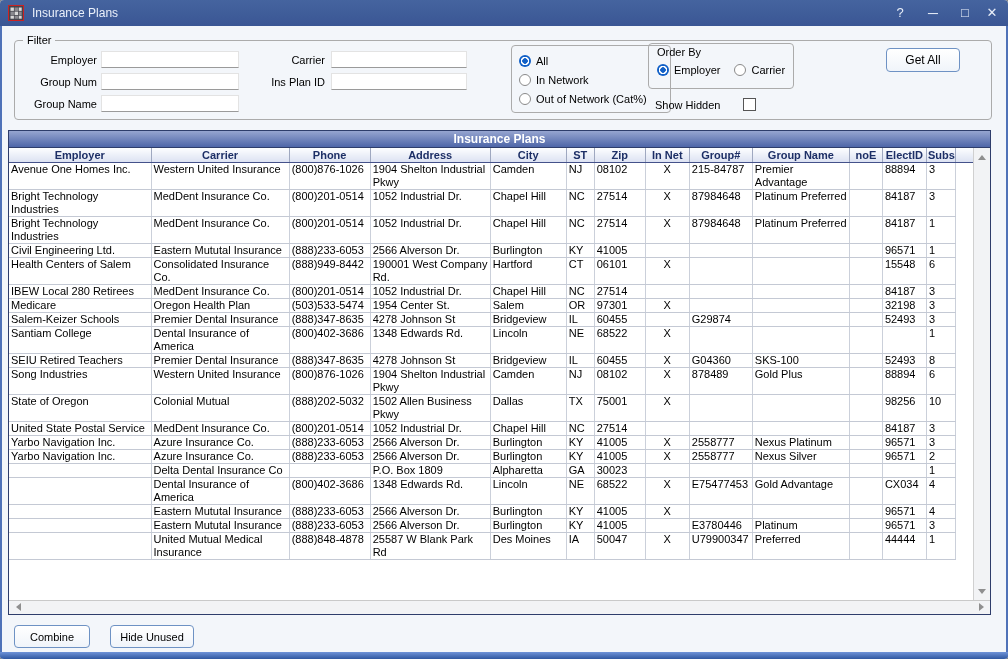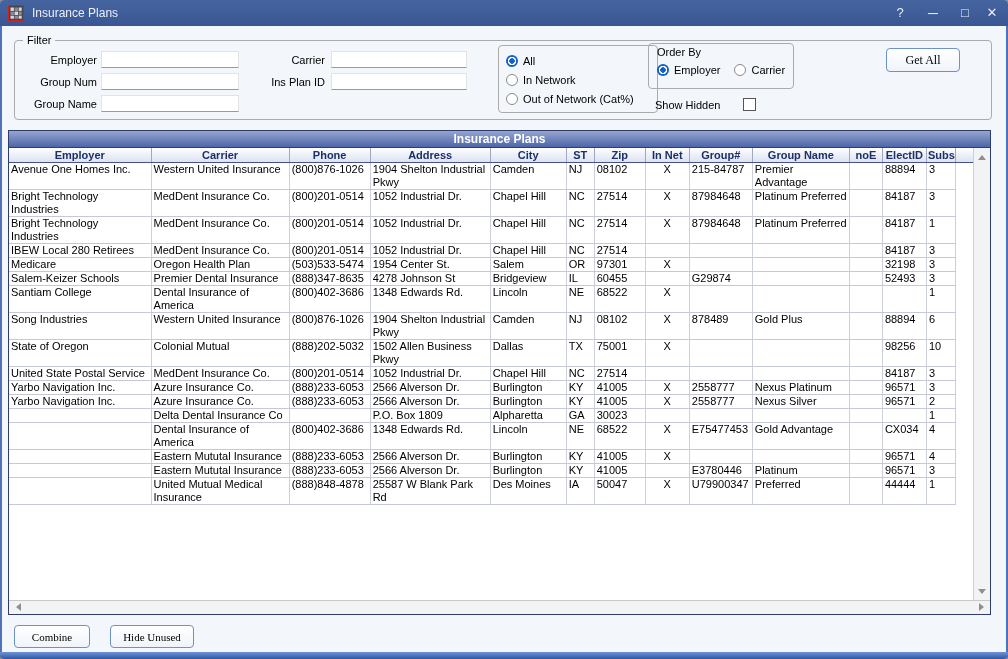--- a/index.html
+++ b/index.html
@@ -31,34 +31,34 @@
   #filter-box { left:14px; top:40px; width:978px; height:80px; }
   #filter-caption { position:absolute; left:8px; top:-7px; background:#F3F6FA; padding:0 4px; }
   .flabel { position:absolute; width:82px; text-align:right; }
   .finput { position:absolute; width:138px; height:17px; background:#fff;
     border:1px solid #E3E3E3; border-bottom:1px solid #9A9A9A; font:inherit; padding:0 3px; }
   #lbl-employer { left:0;  top:13px; } #inp-employer { left:86px;  top:10px; }
   #lbl-groupnum { left:0;  top:35px; } #inp-groupnum { left:86px;  top:32px; }
   #lbl-groupname{ left:0;  top:57px; } #inp-groupname{ left:86px;  top:54px; }
   #lbl-carrier  { left:228px; top:13px; } #inp-carrier  { left:316px; top:10px; width:136px; }
   #lbl-insplan  { left:228px; top:35px; } #inp-insplan  { left:316px; top:32px; width:136px; }
-  #network-box { position:absolute; left:483px; top:4px; width:160px; height:68px;
+  #network-box { position:absolute; left:496px; top:4px; width:160px; height:68px;
     border:1px solid #ABABAB; border-radius:4px; padding:5px 0 0 7px; }
   .radio-row { display:flex; align-items:center; height:19px; gap:5px; }
   .radio { width:12px; height:12px; border-radius:50%; border:1px solid #8A8A8A; background:#fff; flex:0 0 auto; }
   .radio.sel { border:none;
     background:radial-gradient(circle,#1160C7 0 2.5px,#fff 3px 4px,#1160C7 4.5px 6px); }
   #order-box { position:absolute; left:633px; top:2px; width:146px; height:46px;
     border:1px solid #ABABAB; border-radius:4px; padding:2px 0 0 8px; }
   #order-caption { display:block; margin-bottom:2px; }
   #order-options { display:flex; gap:14px; }
   #show-hidden { position:absolute; left:640px; top:57px; display:flex; align-items:center; gap:23px; }
   .checkbox { width:13px; height:13px; border:1px solid #555; background:#fff; }
   .btn { border:1px solid #6E92C4; border-radius:4px; background:linear-gradient(#FFFFFF,#F0F4FA);
-    font-family:Liberation Serif, serif; font-size:11px; color:#000; cursor:default; }
+    font-family:Liberation Sans, sans-serif; font-size:11px; color:#000; cursor:default; }
   #get-all-btn { position:absolute; left:871px; top:7px; width:74px; height:24px; font-size:12px; }
   
   #grid { position:absolute; left:8px; top:130px; width:983px; height:485px;
     border:1px solid #2E3D6B; background:#fff; }
   #grid-title { position:absolute; left:0; top:0; right:0; height:17px; line-height:16px;
     text-align:center; color:#fff; font-weight:bold; font-size:12px;
     background:linear-gradient(#96A5D0,#4E66A8); border-bottom:1px solid #2E3D6B; }
   #grid-viewport { position:absolute; left:0; top:17px; right:0; bottom:14px;
     background:#fff; overflow:hidden; }
   #header-strip { position:absolute; left:0; top:0; right:17px; height:15px;
@@ -243,20 +243,50 @@
               <td>NC</td>
               <td>27514</td>
               <td style="text-align: center;">X</td>
               <td>87984648</td>
               <td>Platinum Preferred</td>
               <td></td>
               <td>84187</td>
               <td>1</td>
             </tr>
             <tr>
+              <td>Civil Engineering Ltd.</td>
+              <td>Eastern Mututal Insurance</td>
+              <td>(888)233-6053</td>
+              <td>2566 Alverson Dr.</td>
+              <td>Burlington</td>
+              <td>KY</td>
+              <td>41005</td>
+              <td style="text-align: center;"></td>
+              <td></td>
+              <td></td>
+              <td></td>
+              <td>96571</td>
+              <td>1</td>
+            </tr>
+            <tr>
+              <td>Health Centers of Salem</td>
+              <td>Consolidated Insurance Co.</td>
+              <td>(888)949-8442</td>
+              <td>190001 West Company Rd.</td>
+              <td>Hartford</td>
+              <td>CT</td>
+              <td>06101</td>
+              <td style="text-align: center;">X</td>
+              <td></td>
+              <td></td>
+              <td></td>
+              <td>15548</td>
+              <td>6</td>
+            </tr>
+            <tr>
               <td>IBEW Local 280 Retirees</td>
               <td>MedDent Insurance Co.</td>
               <td>(800)201-0514</td>
               <td>1052 Industrial Dr.</td>
               <td>Chapel Hill</td>
               <td>NC</td>
               <td>27514</td>
               <td style="text-align: center;"></td>
               <td></td>
               <td></td>
@@ -301,20 +331,35 @@
               <td>1348 Edwards Rd.</td>
               <td>Lincoln</td>
               <td>NE</td>
               <td>68522</td>
               <td style="text-align: center;">X</td>
               <td></td>
               <td></td>
               <td></td>
               <td></td>
               <td>1</td>
+            </tr>
+            <tr>
+              <td>SEIU Retired Teachers</td>
+              <td>Premier Dental Insurance</td>
+              <td>(888)347-8635</td>
+              <td>4278 Johnson St</td>
+              <td>Bridgeview</td>
+              <td>IL</td>
+              <td>60455</td>
+              <td style="text-align: center;">X</td>
+              <td>G04360</td>
+              <td>SKS-100</td>
+              <td></td>
+              <td>52493</td>
+              <td>8</td>
             </tr>
             <tr>
               <td>Song Industries</td>
               <td>Western United Insurance</td>
               <td>(800)876-1026</td>
               <td>1904 Shelton Industrial Pkwy</td>
               <td>Camden</td>
               <td>NJ</td>
               <td>08102</td>
               <td style="text-align: center;">X</td>

